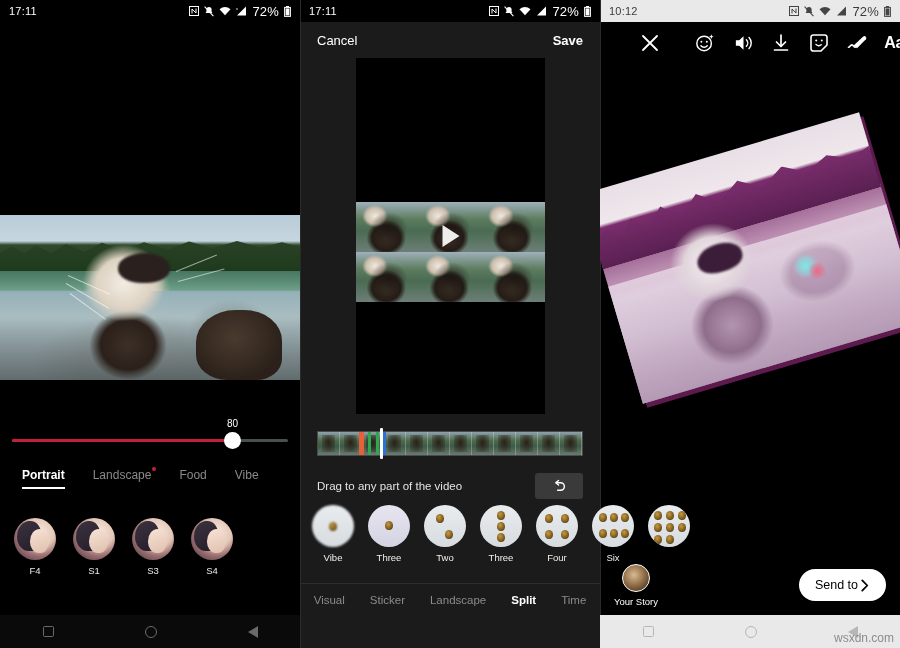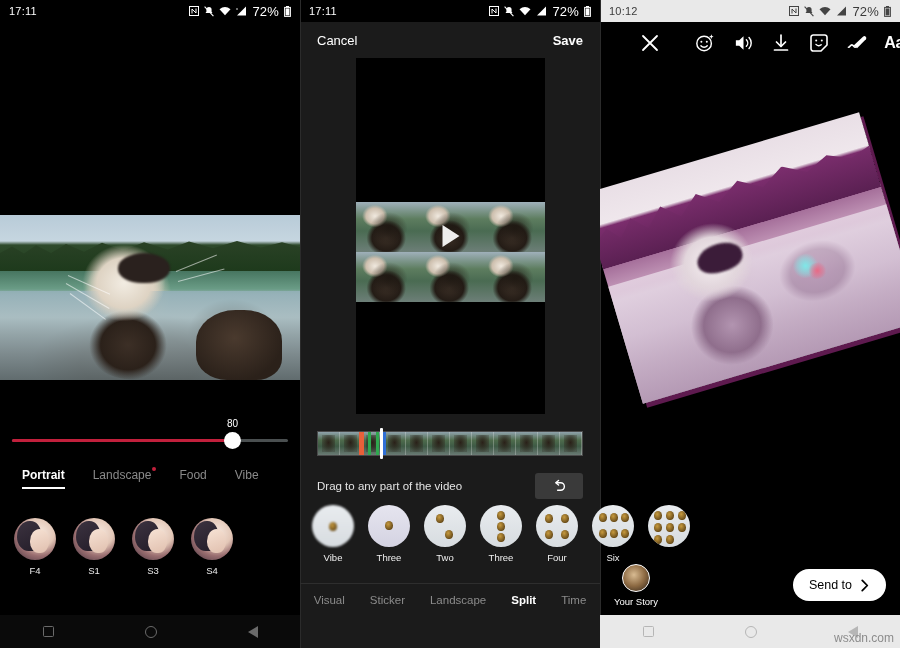--- a/index.html
+++ b/index.html
@@ -167,21 +167,21 @@
   .p3-bottom { position:absolute; left:600px; top:554px; width:300px; height:62px;
                display:flex; align-items:center; padding:0 14px; }
   .p3-dest { display:flex; gap:19px; align-items:flex-start; }
   .p3-item { display:flex; flex-direction:column; align-items:center; gap:4px; }
   .p3-avatar { width:28px; height:28px; border-radius:50%; border:1.5px solid #fff;
                background:radial-gradient(circle at 42% 38%, #d8bb92 0%, #8d6a43 50%, #2a2017 100%); }
   .p3-green { width:28px; height:28px; border-radius:50%; background:#34c759;
               display:flex; align-items:center; justify-content:center; color:#fff; font-size:14px; }
   .p3-dlabel { font-size:9.5px; color:#fff; }
   .p3-send { margin-left:auto; height:32px; background:#fff; border-radius:17px; color:#000;
-             font-size:12.5px; display:flex; align-items:center; gap:8px; padding:0 16px; font-weight:500; }
+             font-size:12.5px; display:flex; align-items:center; gap:2px; padding:0 16px; font-weight:500; }
 
   
   .navbar { position:absolute; bottom:0; left:0; width:300px; height:33px;
             display:flex; align-items:center; justify-content:center; gap:91px; }
   .navbar.dark { background:#0a0a0a; }
   .navbar.light { background:#e9e9e9; }
   .nav-sq { width:11px; height:11px; border:1.4px solid #6a6a6a; border-radius:1.5px; }
   .nav-ci { width:12px; height:12px; border:1.4px solid #6a6a6a; border-radius:50%; }
   .nav-tr { width:0; height:0; border-right:10px solid #6a6a6a; border-top:6px solid transparent; border-bottom:6px solid transparent; }
   .navbar.light .nav-sq, .navbar.light .nav-ci { border-color:#b6b6b6; }

